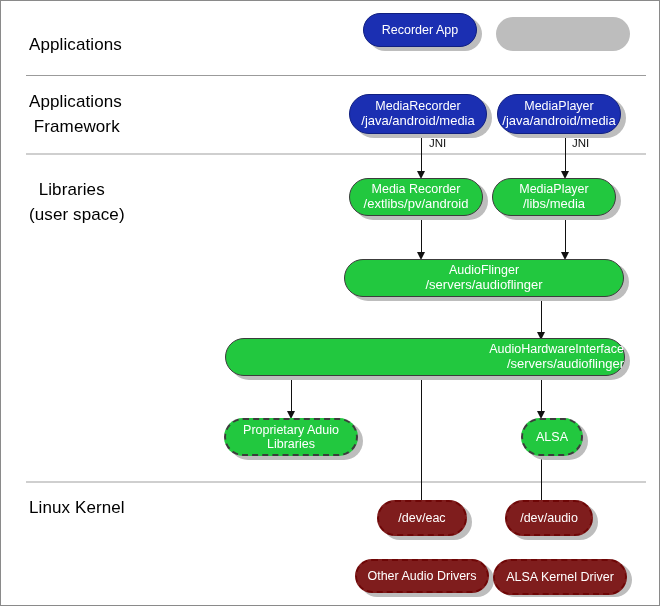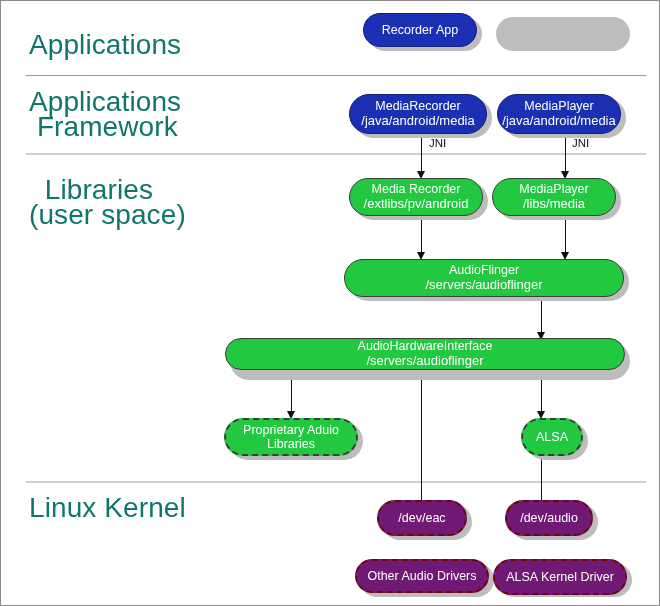--- a/index.html
+++ b/index.html
@@ -15,22 +15,22 @@
     overflow:hidden;
   }
 
   
   .divider{position:absolute;height:0;border-top:1px solid #9b9b9b;}
   .divider.light{border-top:2px solid #cfcfcf;}
 
   
   .layer-label{
     position:absolute;
-    color:#0f766e;
-    font-size:28px;
+    color:#000000;
+    font-size:17px;
     line-height:25px;
     letter-spacing:.1px;
     white-space:pre;
     font-weight:400;
   }
 
   
   .node{
     position:absolute;
     box-sizing:border-box;
@@ -52,21 +52,21 @@
   .shadow{
     position:absolute;
     border-radius:999px;
     background:#bdbdbd;
     z-index:2;
   }
 
   .blue{background:#1b2fb2;border:1px solid #101f80;}
   .green{background:#22c83f;border:1px solid #3c3c3c;}
   .green.dashed{border:2px dashed #3c3c3c;}
-  .red{background:#701a75;border:2px dashed #6e0606;}
+  .red{background:#7f1d1d;border:2px dashed #6e0606;}
 
   
   .vline{position:absolute;width:0;border-left:1.4px solid #111;z-index:1;}
   .arrowhead{
     position:absolute;width:0;height:0;z-index:1;
     border-left:4.5px solid transparent;
     border-right:4.5px solid transparent;
     border-top:8px solid #111;
   }
   .edge-label{
@@ -157,21 +157,21 @@
     <span class="t2">/libs/media</span>
   </div>
 
   <div class="shadow" style="left:348px;top:262px;width:280px;height:38px;"></div>
   <div class="node green" style="left:343px;top:258px;width:280px;height:38px;">
     <span class="t1">AudioFlinger</span>
     <span class="t2">/servers/audioflinger</span>
   </div>
 
   <div class="shadow" style="left:229px;top:341px;width:400px;height:38px;"></div>
-  <div class="node green" style="left:224px;top:337px;width:400px;height:32px;">
+  <div class="node green" style="left:224px;top:337px;width:400px;height:38px;align-items:flex-end;">
     <span class="t1">AudioHardwareInterface</span>
     <span class="t2">/servers/audioflinger</span>
   </div>
 
   <div class="shadow" style="left:228px;top:421px;width:134px;height:38px;"></div>
   <div class="node green dashed" style="left:223px;top:417px;width:134px;height:38px;">
     <span class="t1">Proprietary Aduio</span>
     <span class="t1">Libraries</span>
   </div>
 

